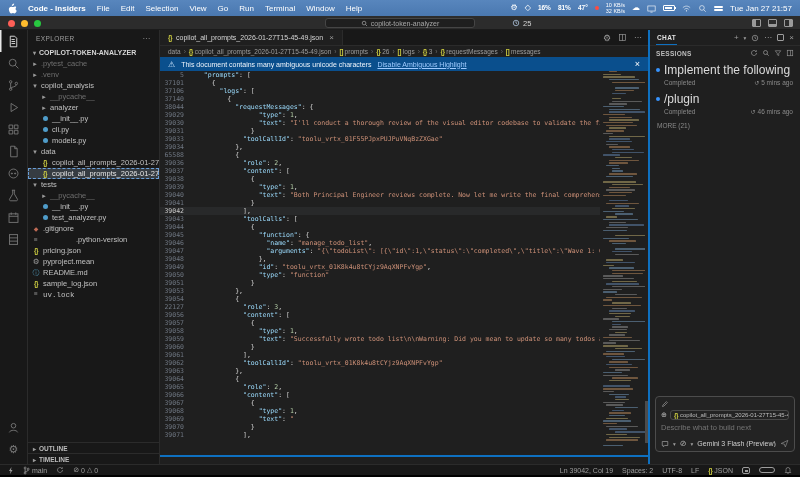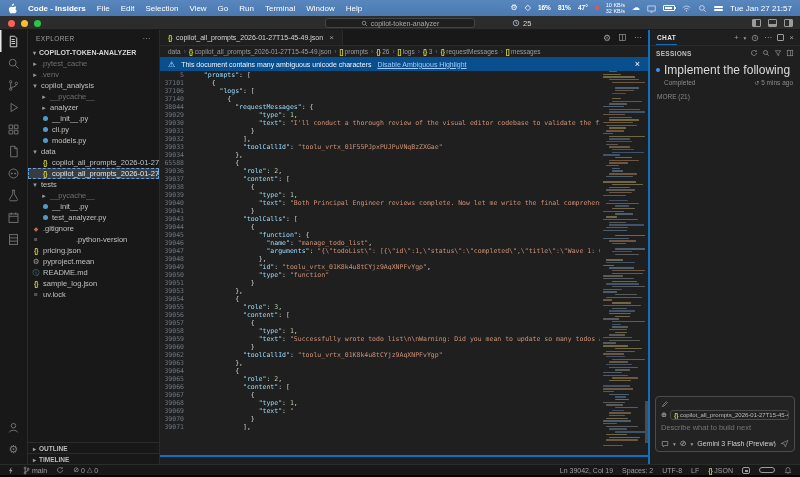--- a/index.html
+++ b/index.html
@@ -406,21 +406,21 @@
           <span>pyproject.mean</span>
         </div>
         <div class="trow" style="padding-left: 4px;">
           <span class="fi readme">ⓘ</span>
           <span>README.md</span>
         </div>
         <div class="trow" style="padding-left: 4px;">
           <span class="fi json">{}</span>
           <span>sample_log.json</span>
         </div>
-        <div class="trow" style="padding-left: 4px;">
+        <div class="trow" style="padding-left: 4px; font-family: Liberation Mono, monospace;">
           <span class="fi file">≡</span>
           <span>uv.lock</span>
         </div>
       </div>
     <div class="sb-sec" style="bottom:11px">
       <span class="chev">▸</span>
       <span>OUTLINE</span>
     </div>
     <div class="sb-sec" style="bottom:0">
       <span class="chev">▸</span>
@@ -471,47 +471,48 @@
     </div>
     <div class="code-area" id="code">
         <div class="cl"><span class="ln">5</span>  <span class="tk-key">"prompts"</span>: <span class="tk-pun">[</span></div>
         <div class="cl"><span class="ln">37101</span>    <span class="tk-pun">{</span></div>
         <div class="cl"><span class="ln">37106</span>      <span class="tk-key">"logs"</span>: <span class="tk-pun">[</span></div>
         <div class="cl"><span class="ln">37140</span>        <span class="tk-pun">{</span></div>
         <div class="cl"><span class="ln">38044</span>          <span class="tk-key">"requestMessages"</span>: <span class="tk-pun">{</span></div>
         <div class="cl"><span class="ln">39029</span>                <span class="tk-key">"type"</span>: <span class="tk-num">1</span><span class="tk-pun">,</span></div>
         <div class="cl"><span class="ln">39030</span>                <span class="tk-key">"text"</span>: <span class="tk-str">"I'll conduct a thorough review of the visual editor codebase to validate the findings and assumptions documented so far"</span></div>
         <div class="cl"><span class="ln">39031</span>              <span class="tk-pun">}</span></div>
-        <div class="cl"><span class="ln">39032</span>            <span class="tk-pun">]</span><span class="tk-pun">,</span></div>
         <div class="cl"><span class="ln">39033</span>            <span class="tk-key">"toolCallId"</span>: <span class="tk-str">"toolu_vrtx_01F55PJpxPUJPuVNqBzZXGae"</span></div>
         <div class="cl"><span class="ln">39034</span>          <span class="tk-pun">}</span><span class="tk-pun">,</span></div>
         <div class="cl"><span class="ln">65588</span>          <span class="tk-pun">{</span></div>
         <div class="cl"><span class="ln">39036</span>            <span class="tk-key">"role"</span>: <span class="tk-num">2</span><span class="tk-pun">,</span></div>
         <div class="cl"><span class="ln">39037</span>            <span class="tk-key">"content"</span>: <span class="tk-pun">[</span></div>
         <div class="cl"><span class="ln">39038</span>              <span class="tk-pun">{</span></div>
         <div class="cl"><span class="ln">39039</span>                <span class="tk-key">"type"</span>: <span class="tk-num">1</span><span class="tk-pun">,</span></div>
         <div class="cl"><span class="ln">39040</span>                <span class="tk-key">"text"</span>: <span class="tk-str">"Both Principal Engineer reviews complete. Now let me write the final comprehensive analysis"</span></div>
         <div class="cl"><span class="ln">39041</span>              <span class="tk-pun">}</span></div>
+        <div class="cl current"><span class="ln">39042</span>            <span class="tk-pun">]</span><span class="tk-pun">,</span></div>
         <div class="cl"><span class="ln">39043</span>            <span class="tk-key">"toolCalls"</span>: <span class="tk-pun">[</span></div>
         <div class="cl"><span class="ln">39044</span>              <span class="tk-pun">{</span></div>
         <div class="cl"><span class="ln">39045</span>                <span class="tk-key">"function"</span>: <span class="tk-pun">{</span></div>
         <div class="cl"><span class="ln">39046</span>                  <span class="tk-key">"name"</span>: <span class="tk-str">"manage_todo_list"</span><span class="tk-pun">,</span></div>
         <div class="cl"><span class="ln">39047</span>                  <span class="tk-key">"arguments"</span>: <span class="tk-str">"{\"todoList\": [{\"id\":1,\"status\":\"completed\",\"title\":\"Wave 1: Core comp</span></div>
         <div class="cl"><span class="ln">39048</span>                <span class="tk-pun">}</span><span class="tk-pun">,</span></div>
         <div class="cl"><span class="ln">39049</span>                <span class="tk-key">"id"</span>: <span class="tk-str">"toolu_vrtx_01K8k4u8tCYjz9AqXNPFvYgp"</span><span class="tk-pun">,</span></div>
         <div class="cl"><span class="ln">39050</span>                <span class="tk-key">"type"</span>: <span class="tk-str">"function"</span></div>
         <div class="cl"><span class="ln">39051</span>              <span class="tk-pun">}</span></div>
         <div class="cl"><span class="ln">39053</span>          <span class="tk-pun">}</span><span class="tk-pun">,</span></div>
         <div class="cl"><span class="ln">39054</span>          <span class="tk-pun">{</span></div>
-        <div class="cl"><span class="ln">39055</span>            <span class="tk-key">"role"</span>: <span class="tk-num">3</span><span class="tk-pun">,</span></div>
+        <div class="cl"><span class="ln">22127</span>            <span class="tk-key">"role"</span>: <span class="tk-num">3</span><span class="tk-pun">,</span></div>
         <div class="cl"><span class="ln">39056</span>            <span class="tk-key">"content"</span>: <span class="tk-pun">[</span></div>
         <div class="cl"><span class="ln">39057</span>              <span class="tk-pun">{</span></div>
         <div class="cl"><span class="ln">39058</span>                <span class="tk-key">"type"</span>: <span class="tk-num">1</span><span class="tk-pun">,</span></div>
         <div class="cl"><span class="ln">39059</span>                <span class="tk-key">"text"</span>: <span class="tk-str">"Successfully wrote todo list\n\nWarning: Did you mean to update so many todos at the same time"</span></div>
         <div class="cl"><span class="ln">39060</span>              <span class="tk-pun">}</span></div>
+        <div class="cl"><span class="ln">39061</span>            <span class="tk-pun">]</span><span class="tk-pun">,</span></div>
         <div class="cl"><span class="ln">39062</span>            <span class="tk-key">"toolCallId"</span>: <span class="tk-str">"toolu_vrtx_01K8k4u8tCYjz9AqXNPFvYgp"</span></div>
         <div class="cl"><span class="ln">39063</span>          <span class="tk-pun">}</span><span class="tk-pun">,</span></div>
         <div class="cl"><span class="ln">39064</span>          <span class="tk-pun">{</span></div>
         <div class="cl"><span class="ln">39065</span>            <span class="tk-key">"role"</span>: <span class="tk-num">2</span><span class="tk-pun">,</span></div>
         <div class="cl"><span class="ln">39066</span>            <span class="tk-key">"content"</span>: <span class="tk-pun">[</span></div>
         <div class="cl"><span class="ln">39067</span>              <span class="tk-pun">{</span></div>
         <div class="cl"><span class="ln">39068</span>                <span class="tk-key">"type"</span>: <span class="tk-num">1</span><span class="tk-pun">,</span></div>
         <div class="cl"><span class="ln">39069</span>                <span class="tk-key">"text"</span>: <span class="tk-str">"</span></div>
         <div class="cl"><span class="ln">39070</span>              <span class="tk-pun">}</span></div>
         <div class="cl"><span class="ln">39071</span>            <span class="tk-pun">]</span><span class="tk-pun">,</span></div>
@@ -717,20 +718,33 @@
             <span class="s-title">Implement the following plan:</span>
           </div>
   <div class="s-bot">
             <span>Completed</span>
             <span class="s-time">
               <span style="font-size:6px">↺</span>
               <span>5 mins ago</span>
             </span>
           </div>
         </div>
+        <div class="session">
+          <div class="s-top">
+            <span class="sdot"></span>
+            <span class="s-title">/plugin</span>
+          </div>
+  <div class="s-bot">
+            <span>Completed</span>
+            <span class="s-time">
+              <span style="font-size:6px">↺</span>
+              <span>46 mins ago</span>
+            </span>
+          </div>
+        </div>
         <div class="more-row">MORE (21)</div>
       </div>
     <div class="input-box">
       <span class="ib-pen">
           <svg width="8" height="8" viewBox="0 0 16 16" fill="none" stroke="currentColor" stroke-width="1.3">
             <path d="M3 13l.8-2.8 7-7 2 2-7 7z"></path>
           </svg>
         </span>
       <div class="chip-row">
         <span style="font-size:7px;color:#bdbdbd">⊕</span>

